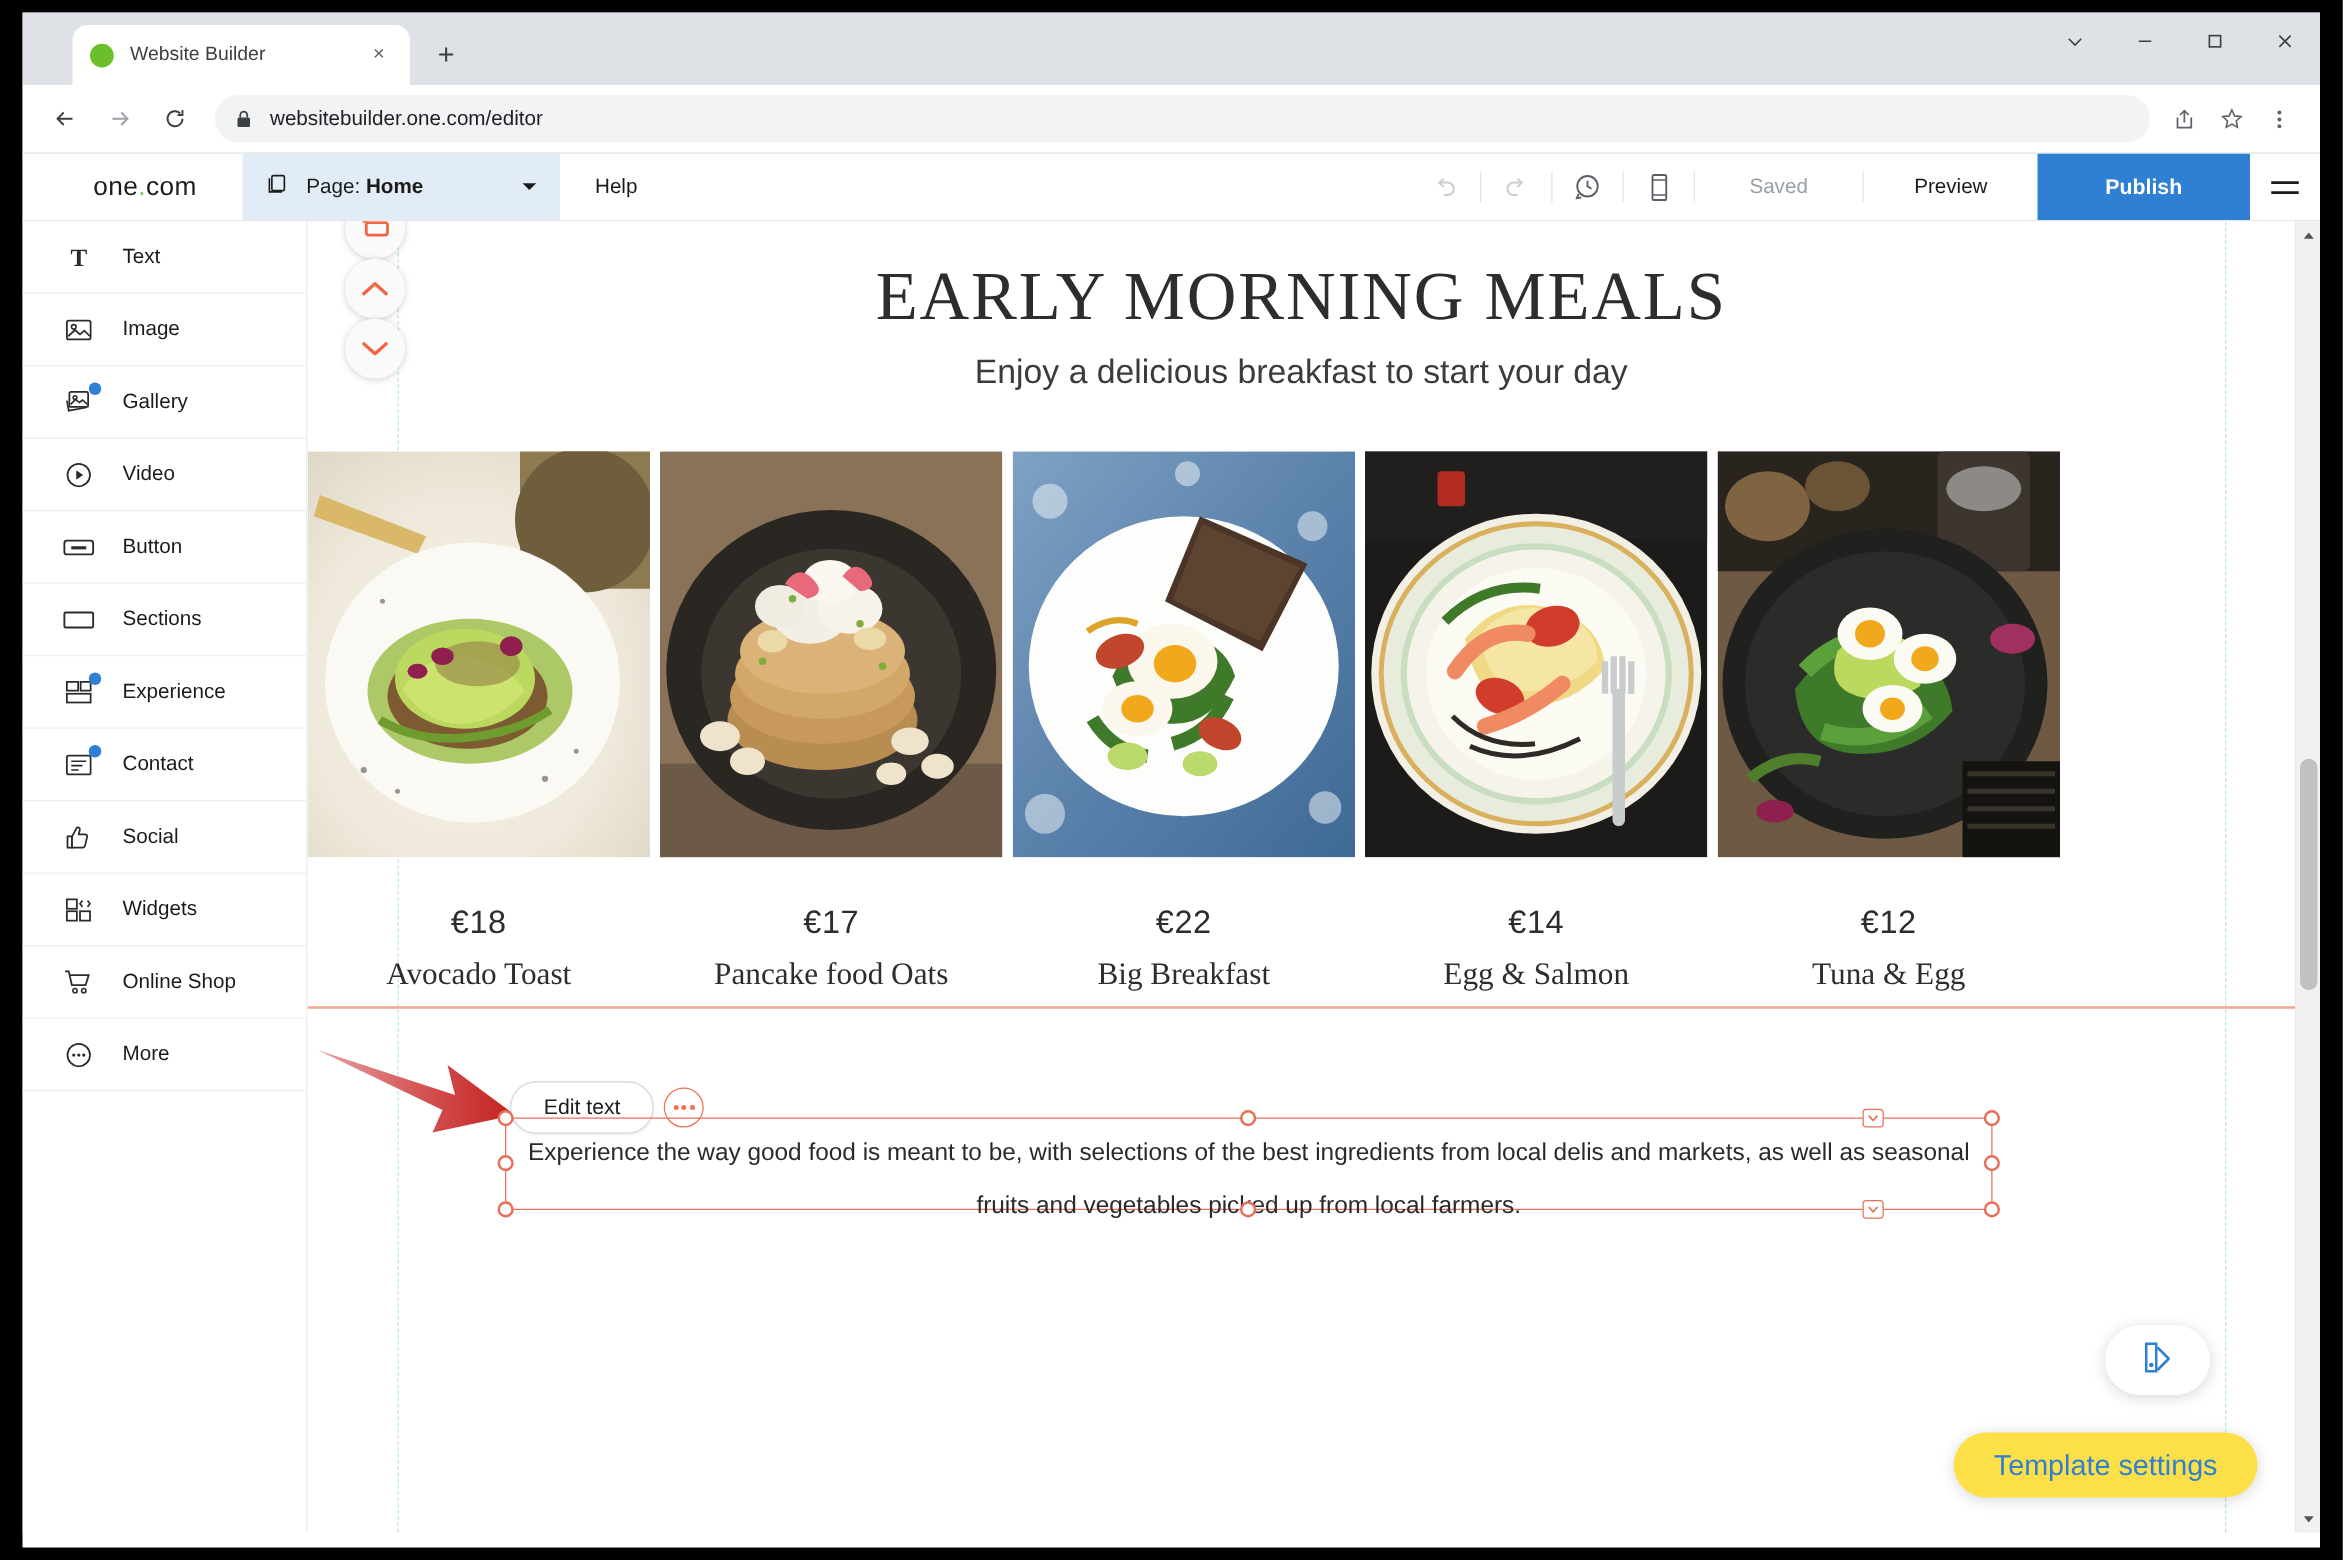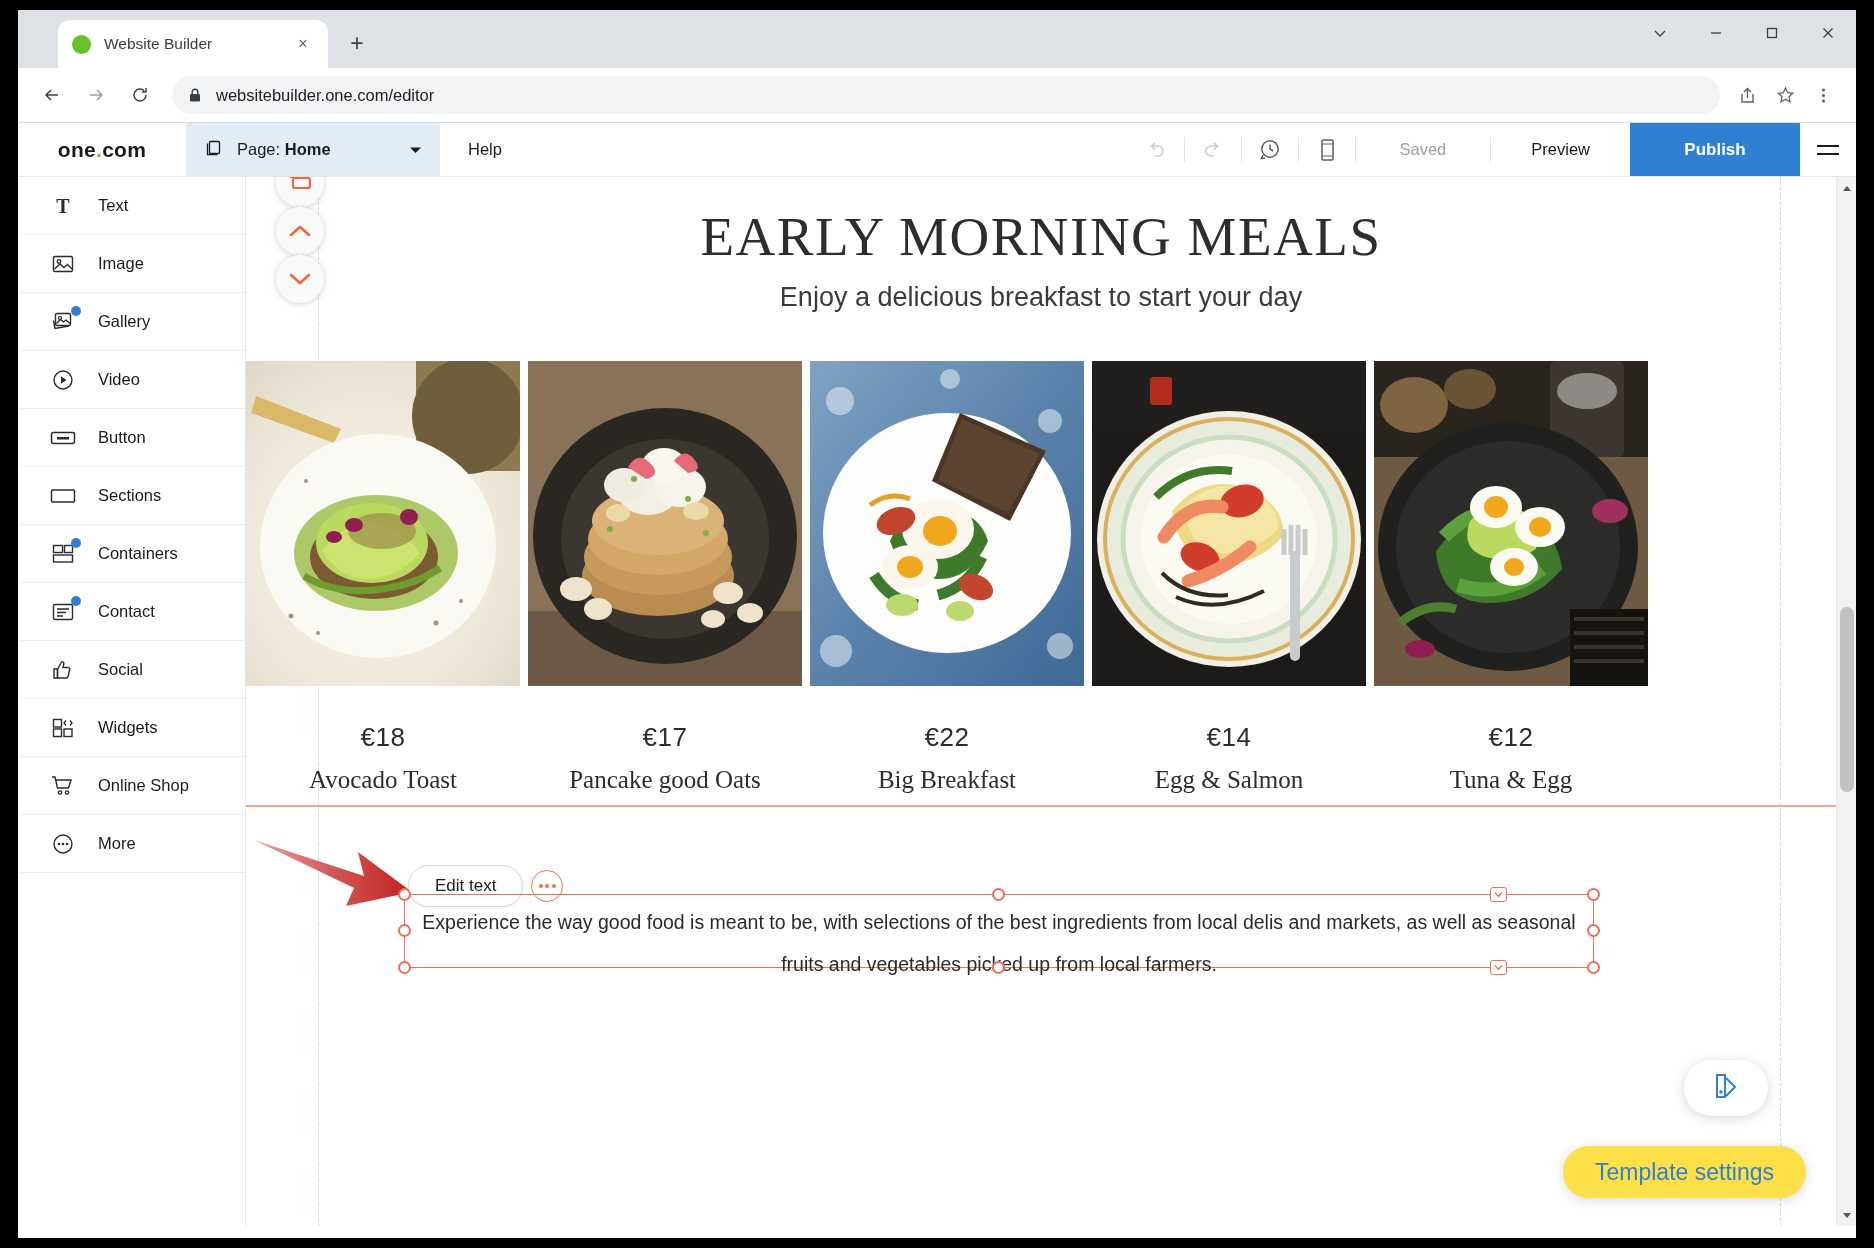--- a/index.html
+++ b/index.html
@@ -92,22 +92,22 @@
 
   
   .appbar {
     height: 54px;
     background: #fff;
     display: flex; align-items: stretch;
     border-bottom: 1px solid #e4e6e9;
     position: relative;
   }
   .brand {
-    width: 168px; display: flex; align-items: center; justify-content: center;
-    font-size: 21px; font-weight: 700; letter-spacing: .3px; color: #1b1b1b;
+    width: 156px; display: flex; align-items: center; justify-content: center;
+    font-size: 21px; font-weight: 400; letter-spacing: .3px; color: #1b1b1b; margin-left: 20px;
   }
   .brand .dot { color: #7ac143; }
   .pagesel {
     width: 254px; background: #e2ecf7;
     display: flex; align-items: center; padding: 0 18px;
     gap: 13px;
   }
   .pagesel .lbl { font-size: 16.5px; color: #1b1b1b; flex: 1 1 auto; }
   .pagesel .lbl b { font-weight: 700; }
   .helpbtn {
@@ -503,21 +503,21 @@
 
       <div class="side-item">
         <span class="side-ic">
           <svg width="24" height="22" viewBox="0 0 24 22">
               <rect x="2.5" y="2.5" width="9" height="7" stroke="#2b2b2b" stroke-width="1.4" fill="none"></rect>
               <rect x="13.5" y="2.5" width="8" height="7" stroke="#2b2b2b" stroke-width="1.4" fill="none"></rect>
               <rect x="2.5" y="12" width="19" height="7" stroke="#2b2b2b" stroke-width="1.4" fill="none"></rect>
             </svg>
           <span class="badge"></span>
         </span>
-        <span class="side-lbl">Containers</span>
+        <span class="side-lbl">Experience</span>
       </div>
 
       <div class="side-item">
         <span class="side-ic">
           <svg width="24" height="22" viewBox="0 0 24 22">
               <rect x="2.5" y="3.5" width="19" height="15" rx="1.4" stroke="#2b2b2b" stroke-width="1.4" fill="none"></rect>
               <path d="M6 8h12M6 11.5h9M6 15h6" stroke="#2b2b2b" stroke-width="1.3"></path>
             </svg>
           <span class="badge"></span>
         </span>
@@ -647,21 +647,21 @@
                 </g>
               <g fill="#7fae3c">
                   <circle cx="106" cy="118" r="3"></circle>
                   <circle cx="160" cy="138" r="3"></circle>
                   <circle cx="82" cy="168" r="3"></circle>
                   <circle cx="178" cy="172" r="3"></circle>
                 </g>
             </svg>
           </div>
           <div class="price">€17</div>
-          <div class="name">Pancake good Oats</div>
+          <div class="name">Pancake food Oats</div>
         </div>
 
         <div class="meal">
           <div class="photo">
             <svg class="ph" viewBox="0 0 274 325" preserveAspectRatio="xMidYMid slice">
               <defs>
                   <linearGradient id="pC" x1="0" y1="0" x2="1" y2="1">
                     <stop offset="0%" stop-color="#7fa2c4"></stop>
                     <stop offset="50%" stop-color="#5b82ab"></stop>
                     <stop offset="100%" stop-color="#3f6a96"></stop>

